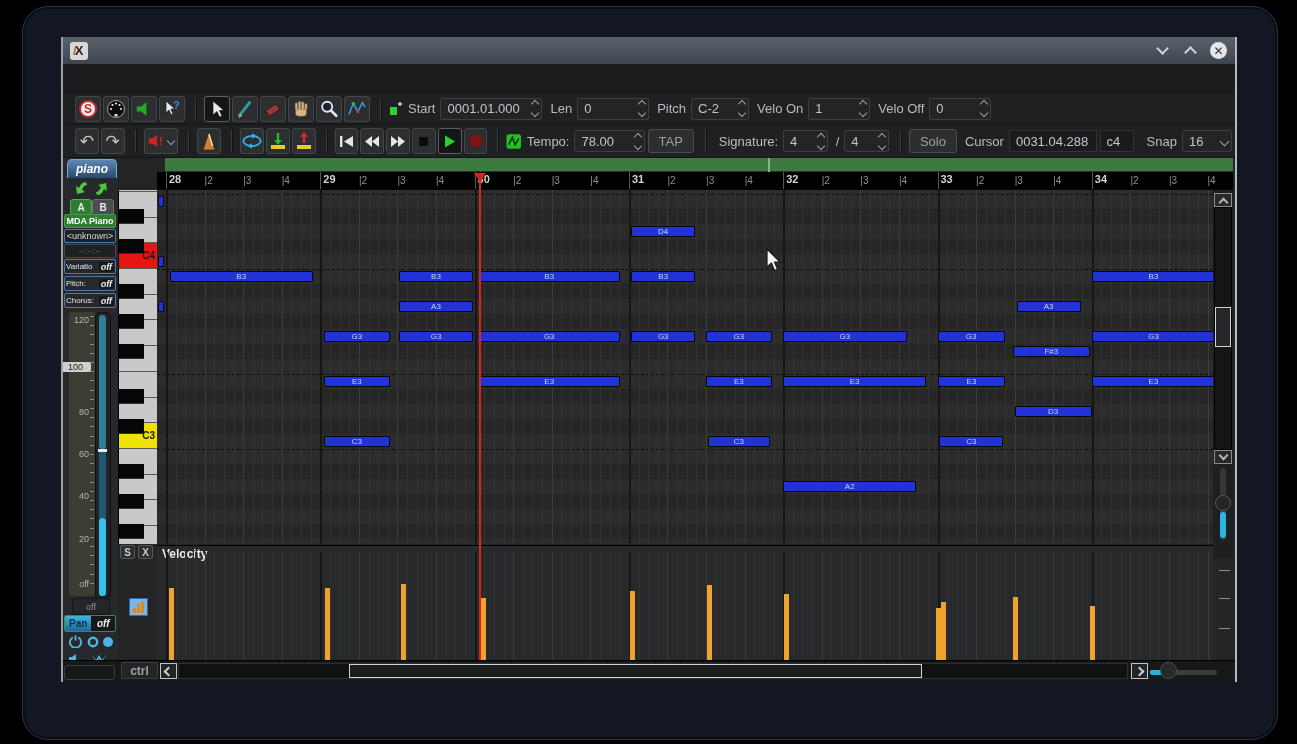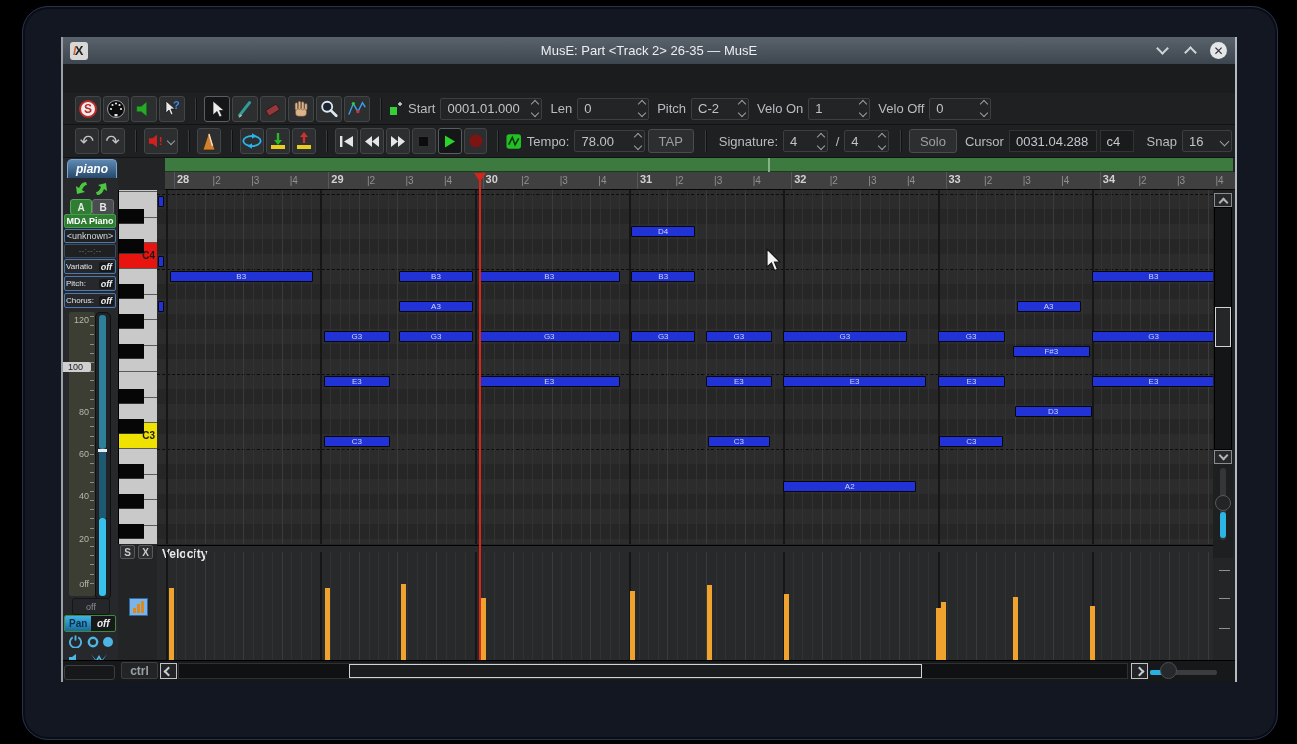--- a/index.html
+++ b/index.html
@@ -81,21 +81,21 @@
               display:flex;align-items:center;padding:0 4px;}
   .panrow .pv{flex:1;color:#ececec;font-size:10px;font-weight:bold;font-style:italic;display:flex;align-items:center;justify-content:center;}
   .lpicon{position:absolute;display:flex;align-items:center;justify-content:center;}
   
   .keyboard{position:absolute;left:55px;top:32px;width:39px;height:354px;background:#c9c9c9;overflow:hidden;border-left:1px solid #000;box-sizing:border-box;}
   .wkey{position:absolute;left:0;width:39px;border-bottom:1px solid #5a5a5a;background:#c9c9c9;box-sizing:border-box;}
   .bkey{position:absolute;left:0;width:25px;height:15px;background:#060606;border-bottom:1px solid #333;box-sizing:border-box;}
   .keylab{position:absolute;right:3px;font-size:10px;font-weight:bold;color:#1a1a1a;}
   .greenstrip{position:absolute;left:102px;top:0;width:1068px;height:14px;background:#3d7a40;border-bottom:1px solid #1c3a1e;box-sizing:border-box;}
   .gdivider{position:absolute;top:0;width:2px;height:14px;background:#85b287;}
-  .ruler{position:absolute;left:102px;top:14px;width:1076px;height:18px;background:#404040;border-bottom:1px solid #060606;overflow:hidden;box-sizing:border-box;}
+  .ruler{position:absolute;left:94px;top:14px;width:1076px;height:18px;background:#000000;border-bottom:1px solid #060606;overflow:hidden;box-sizing:border-box;}
   .rbar{position:absolute;top:1px;font-size:11px;font-weight:bold;color:#d2d2d2;}
   .rbeat{position:absolute;top:3px;font-size:10px;color:#8e9094;}
   .rtick{position:absolute;top:0;width:1px;height:17px;background:#55585c;}
   .roll{position:absolute;left:94px;top:32px;width:1056px;height:354px;background:#2c2c2c;overflow:hidden;}
   .lane{position:absolute;left:0;width:1056px;height:15px;}
   .lane.dark{background:#262626;}
   .octline{position:absolute;left:0;width:1056px;height:0;border-top:1px dashed #0c0c0c;}
   .gv{position:absolute;top:0;width:1px;}
   .gv.six{background:#323232;}
   .gv.beat{background:#3b3b3b;}
@@ -143,21 +143,20 @@
 </style>
 </head>
 <body>
 
 <div class="stage">
   <div class="frame"></div>
   <div class="win">
 
     <div class="titlebar">
       <div class="appicon"><i>/</i>X</div>
-      <div class="title">MusE: Part &lt;Track 2&gt; 26-35 — MusE</div>
       <div class="winctl">
         <span class="wbtn">
             <span class="chev down"></span>
           </span>
         <span class="wbtn">
             <span class="chev up"></span>
           </span>
         <span class="closebtn">✕</span>
       </div>
     </div>

